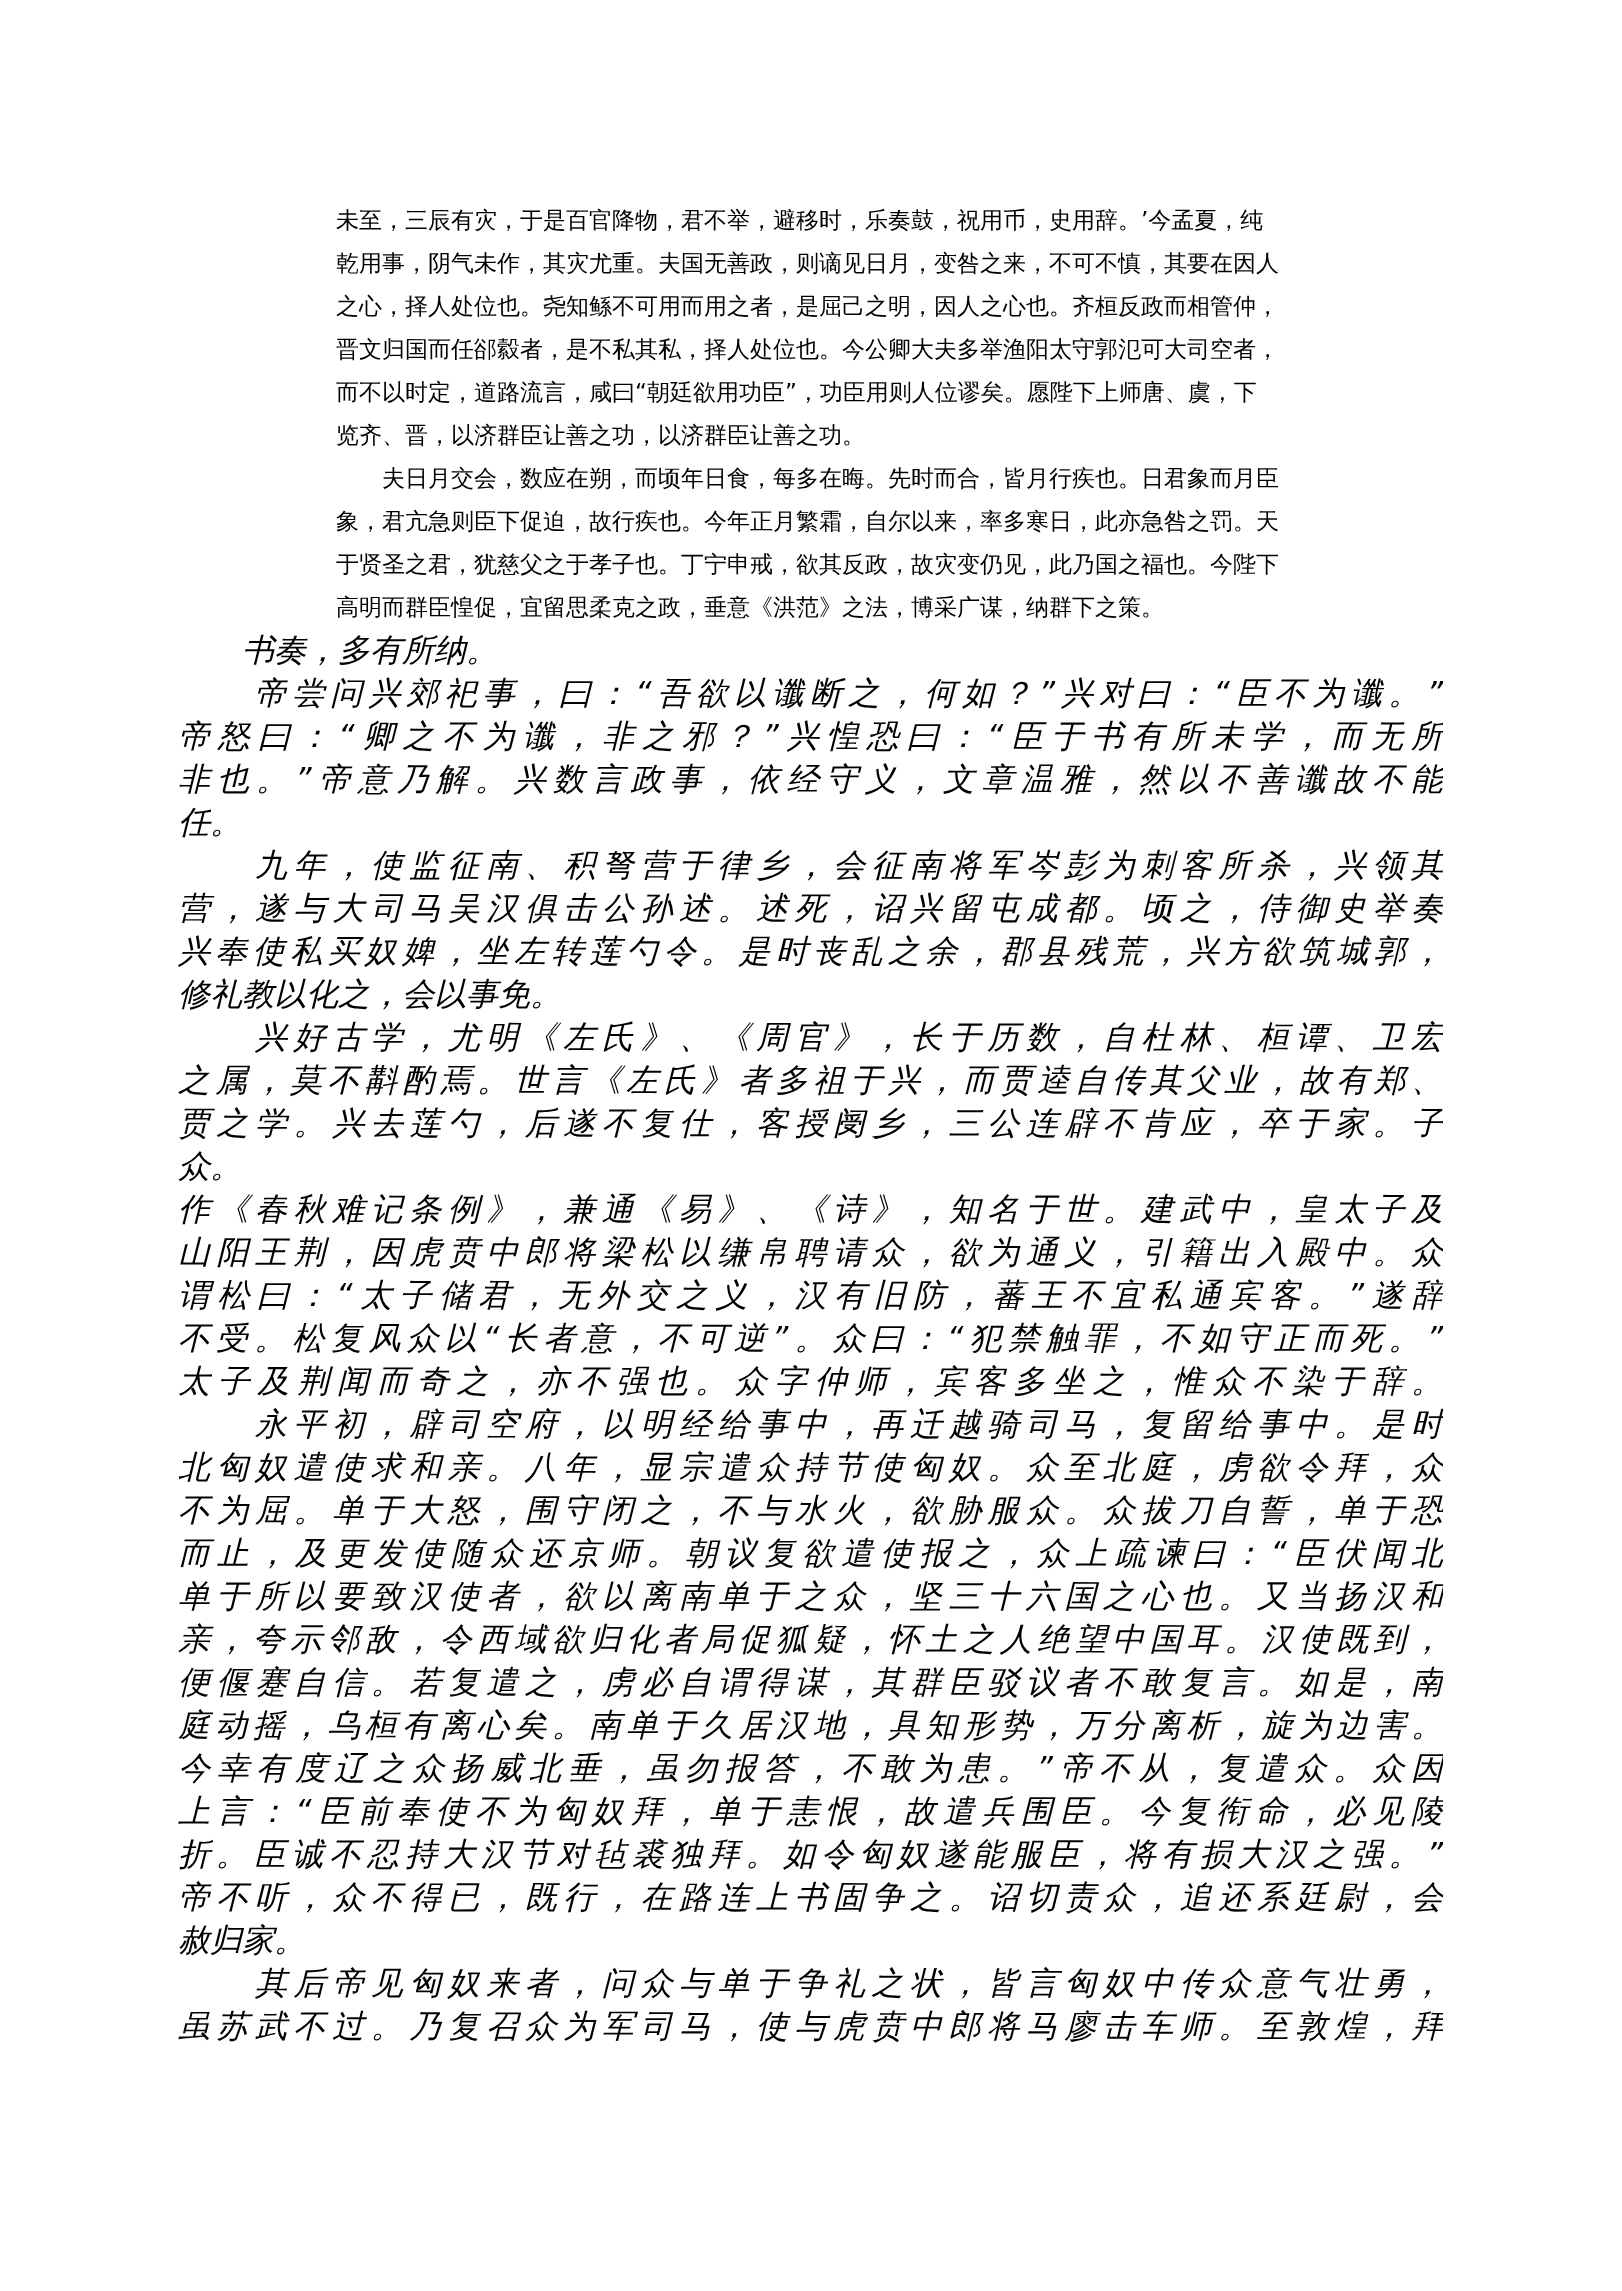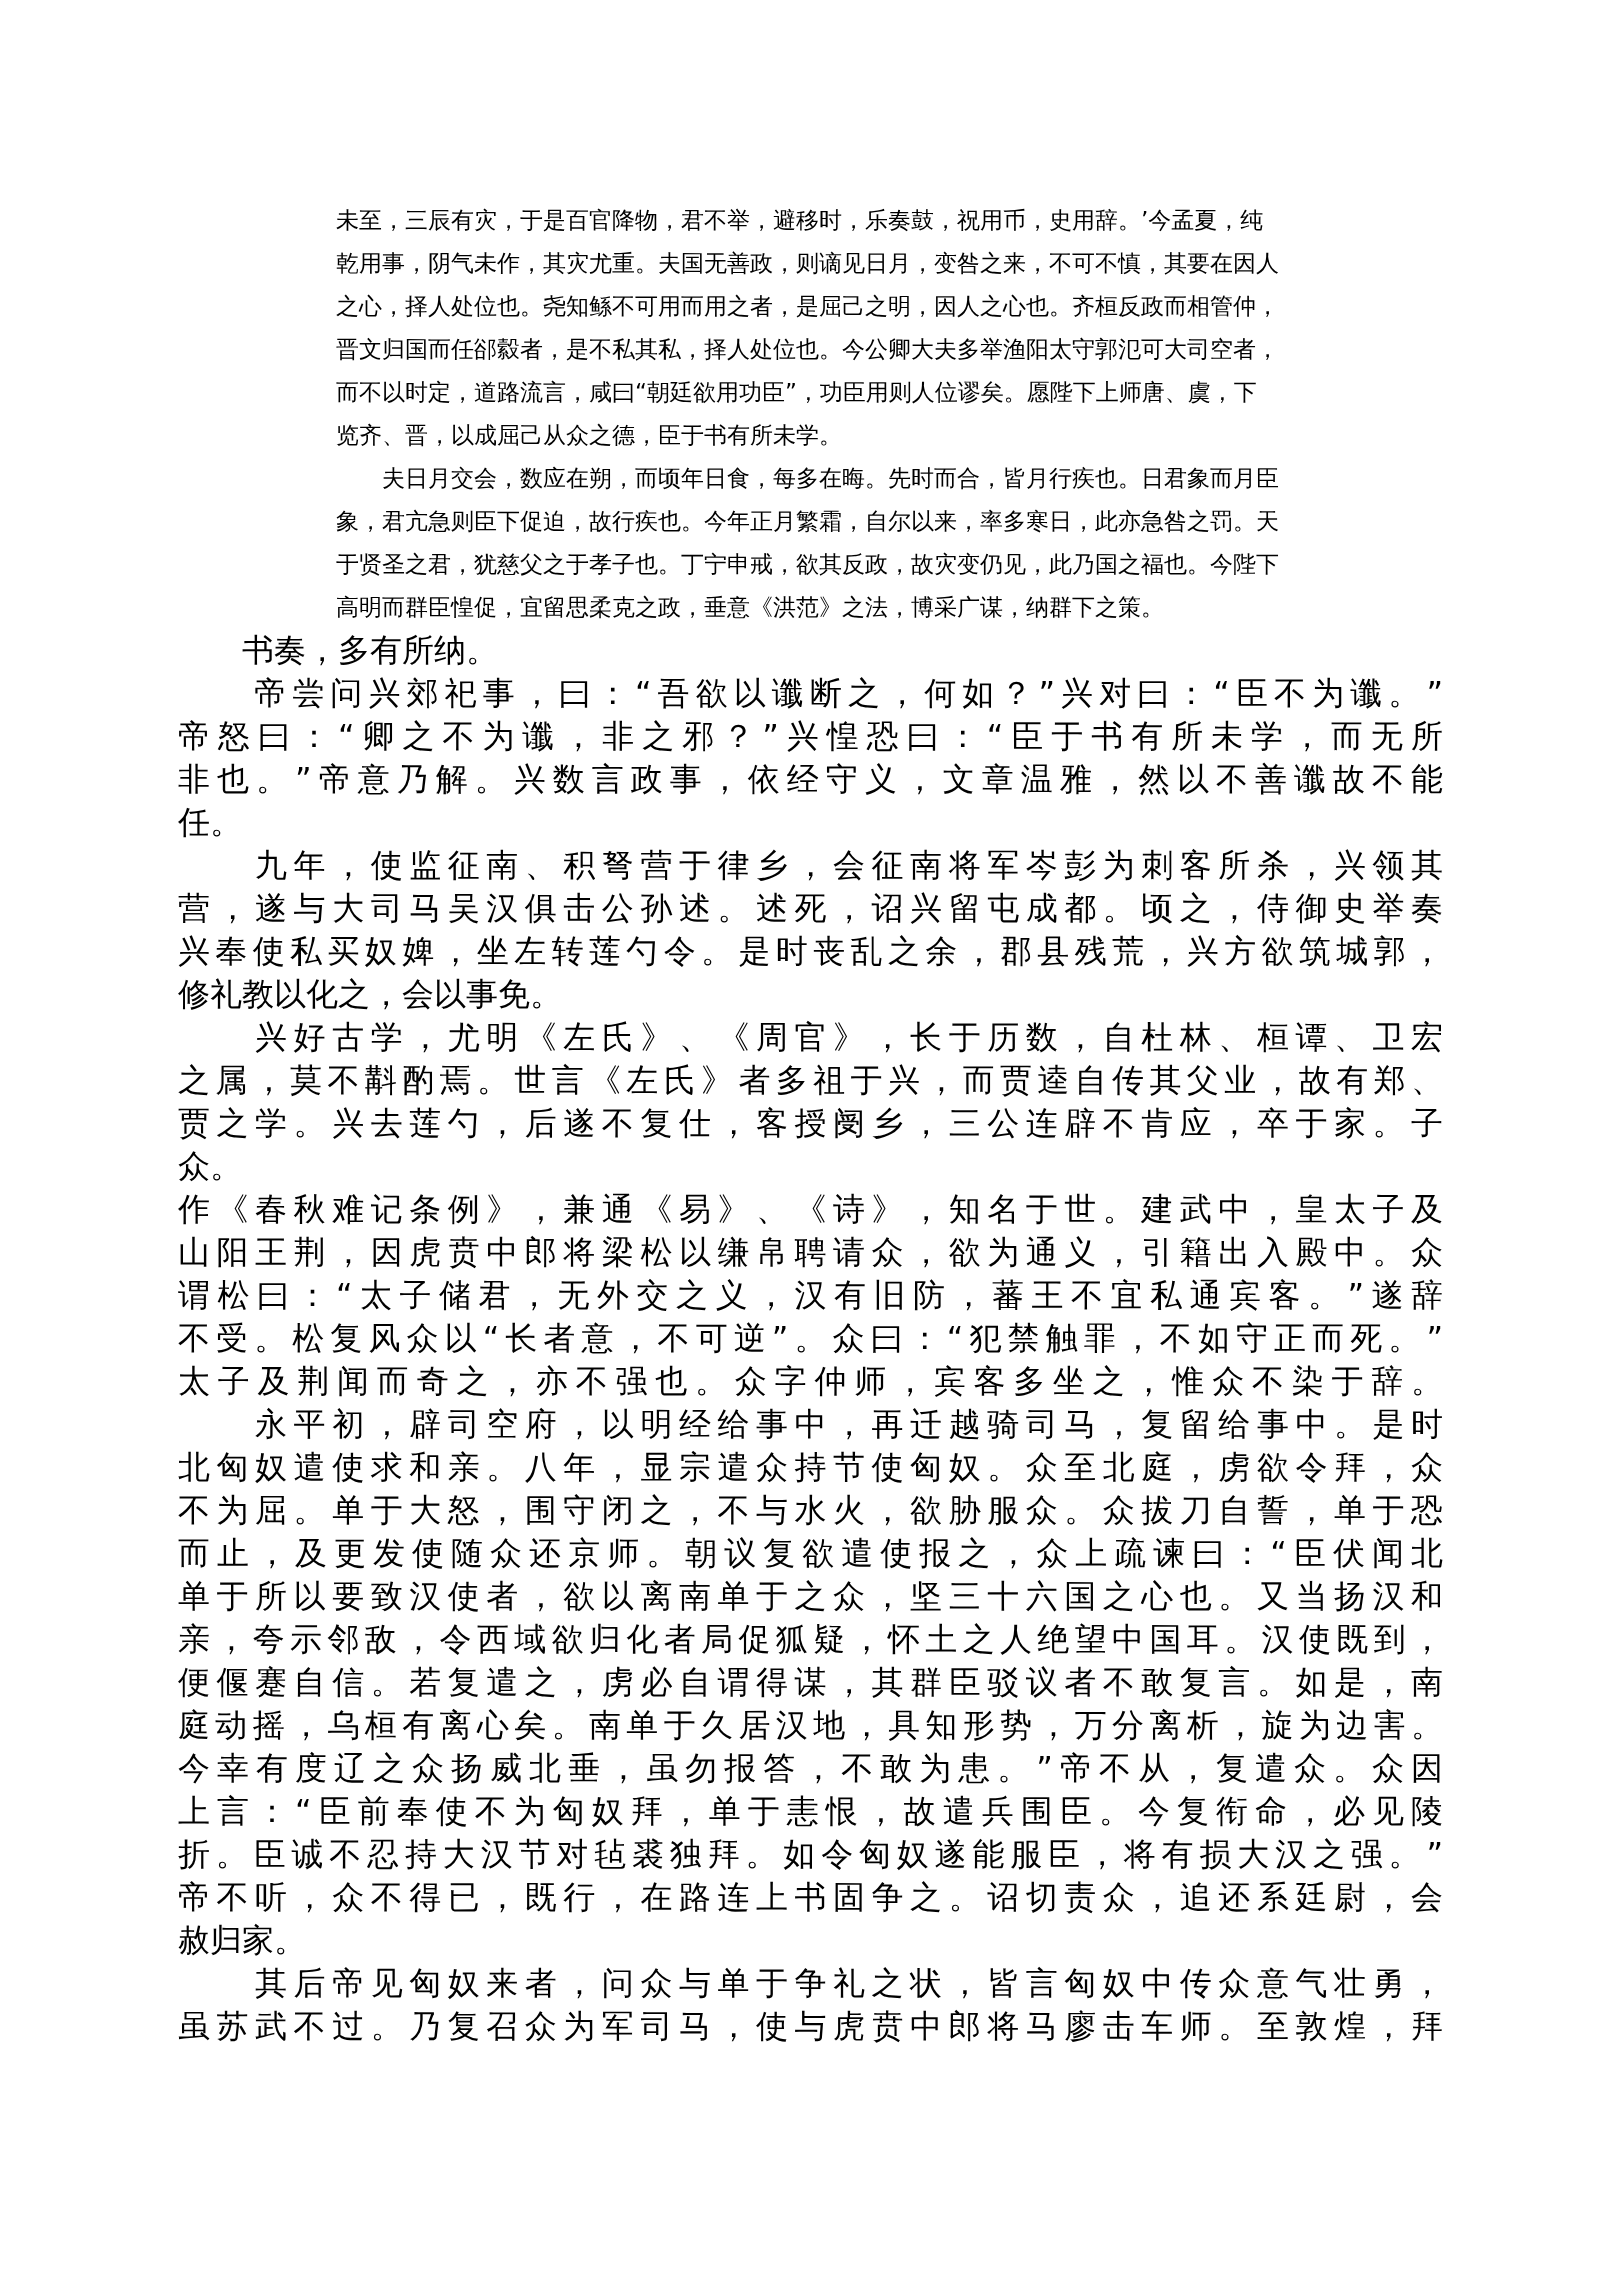--- a/index.html
+++ b/index.html
@@ -32,39 +32,40 @@
     margin-left: 158px;
     width: 982px;
   }
   .quote-line {
     font-size: 23px;
     text-align: left;
   }
   .body-line {
     font-size: 32px;
     text-align: left;
+    font-style: italic;
   }
   .body-line.fill {
     text-align: justify;
     text-align-last: justify;
     text-justify: inter-character;
   }
 </style>
 </head>
 <body>
 
 <div class="page" style="background: rgb(255, 255, 255); color: rgb(0, 0, 0);">
   <div class="text-flow">
     <div class="quote-block" id="quote-block">
         <div class="line quote-line">未至，三辰有灾，于是百官降物，君不举，避移时，乐奏鼓，祝用币，史用辞。’今孟夏，纯</div>
         <div class="line quote-line">乾用事，阴气未作，其灾尤重。夫国无善政，则谪见日月，变咎之来，不可不慎，其要在因人</div>
         <div class="line quote-line">之心，择人处位也。尧知鲧不可用而用之者，是屈己之明，因人之心也。齐桓反政而相管仲，</div>
         <div class="line quote-line">晋文归国而任郤縠者，是不私其私，择人处位也。今公卿大夫多举渔阳太守郭氾可大司空者，</div>
         <div class="line quote-line">而不以时定，道路流言，咸曰“朝廷欲用功臣”，功臣用则人位谬矣。愿陛下上师唐、虞，下</div>
-        <div class="line quote-line">览齐、晋，以成屈己从众之德，臣于书有所未学。</div>
+        <div class="line quote-line">览齐、晋，以济群臣让善之功，以济群臣让善之功。</div>
         <div class="line quote-line">　　夫日月交会，数应在朔，而顷年日食，每多在晦。先时而合，皆月行疾也。日君象而月臣</div>
         <div class="line quote-line">象，君亢急则臣下促迫，故行疾也。今年正月繁霜，自尔以来，率多寒日，此亦急咎之罚。天</div>
         <div class="line quote-line">于贤圣之君，犹慈父之于孝子也。丁宁申戒，欲其反政，故灾变仍见，此乃国之福也。今陛下</div>
         <div class="line quote-line">高明而群臣惶促，宜留思柔克之政，垂意《洪范》之法，博采广谋，纳群下之策。</div>
       </div>
     <div class="body-block" id="body-block">
         <div class="line body-line">　　书奏，多有所纳。</div>
         <div class="line body-line fill">　　帝尝问兴郊祀事，曰：“吾欲以谶断之，何如？”兴对曰：“臣不为谶。”</div>
         <div class="line body-line fill">帝怒曰：“卿之不为谶，非之邪？”兴惶恐曰：“臣于书有所未学，而无所</div>
         <div class="line body-line fill">非也。”帝意乃解。兴数言政事，依经守义，文章温雅，然以不善谶故不能</div>

